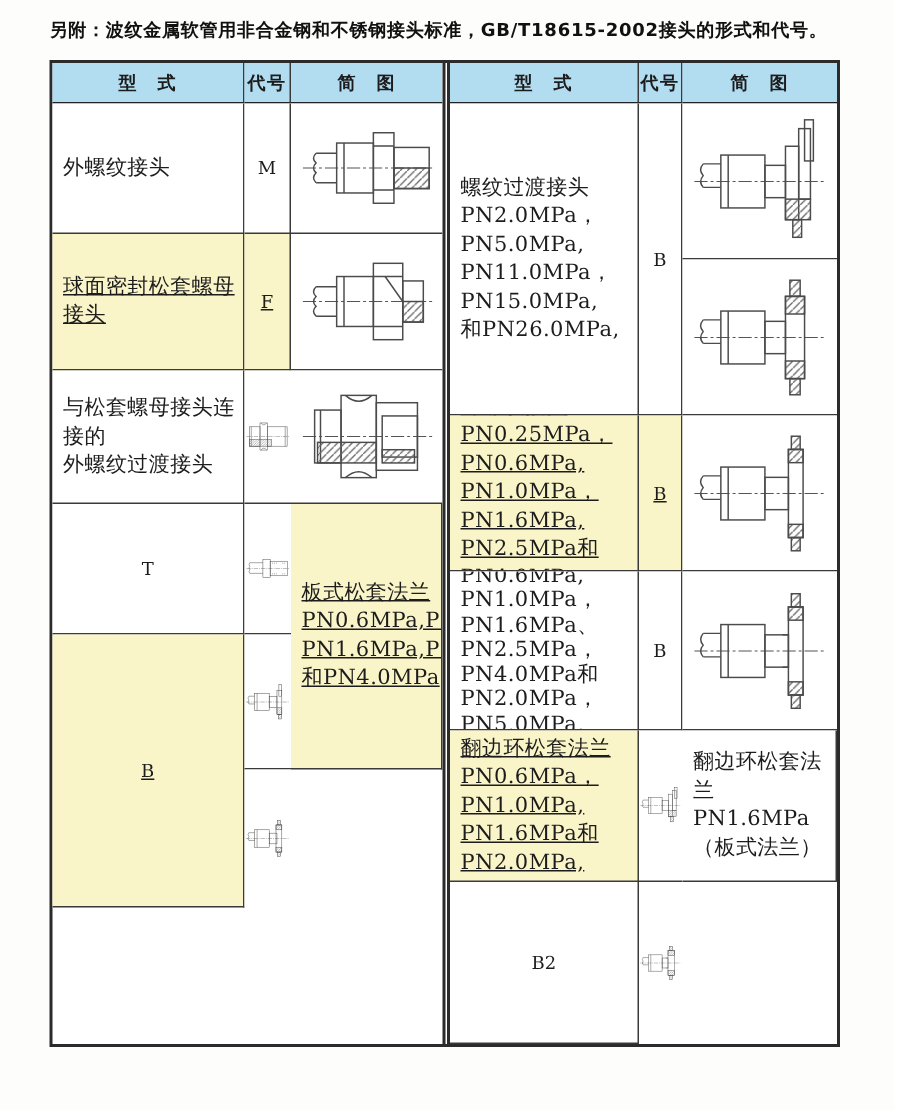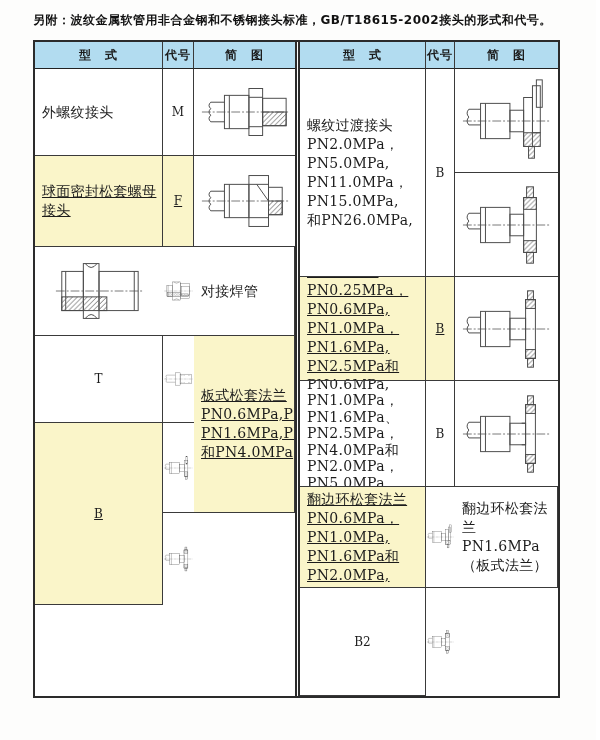--- a/index.html
+++ b/index.html
@@ -94,20 +94,24 @@
           <rect x="27" y="21" width="25" height="34"></rect>
             <line x1="32" y1="21" x2="32" y2="55"></line>
           <rect x="52" y="12" width="20" height="52"></rect>
             <path d="M52,21 H72 M52,55 H72"></path>
           <path d="M60,21 L72,38"></path>
           <rect x="72" y="24" width="14" height="28"></rect>
           <rect x="72" y="38" width="14" height="14" fill="url(#ht)"></rect>
         </svg>
       </div>
 
+      <div class="cell type-cell">
+          <span class="type-text">与松套螺母接头连接的
+外螺纹过渡接头</span>
+        </div>
       <div class="cell diag-cell last-col">
         <svg class="dg" width="94" height="76" viewBox="0 0 96 76">
           <line class="cl" x1="4" y1="38" x2="93" y2="38"></line>
           <rect x="10" y="18" width="22" height="40"></rect>
             <line x1="14" y1="18" x2="14" y2="58"></line>
           <rect x="32" y="10" width="16" height="56"></rect>
           <path d="M34,10 q6,8 12,0 M34,66 q6,-8 12,0"></path>
           <rect x="48" y="18" width="40" height="40"></rect>
             <line x1="84" y1="18" x2="84" y2="58"></line>
           <rect x="10" y="44" width="46" height="14" fill="url(#ht)"></rect>
@@ -121,23 +125,20 @@
             <line x1="16" y1="20" x2="16" y2="56"></line>
           <rect x="30" y="10" width="24" height="56"></rect>
           <path d="M33,10 q9,8 18,0 M33,66 q9,-8 18,0"></path>
           <rect x="54" y="15" width="28" height="46"></rect>
           <rect x="58" y="24" width="24" height="28"></rect>
           <rect x="14" y="42" width="40" height="14" fill="url(#ht)"></rect>
           <rect x="58" y="47" width="22" height="9" fill="url(#ht)"></rect>
         </svg>
       </div>
 
-      <div class="cell type-cell">
-          <span class="type-text">对接焊管</span>
-        </div>
       <div class="cell code-cell">
           <span>T</span>
         </div>
       <div class="cell diag-cell last-col">
         <svg class="dg" width="94" height="76" viewBox="0 0 96 76">
           <line class="cl" x1="4" y1="38" x2="93" y2="38"></line>
           <path d="M11,26 q-3.5,3.7 0,7.4 q-3.5,3.6 0,7.3 q-3.5,3.6 0,7.3"></path>
           <path d="M11,26 H38 M11,48 H38"></path>
           <rect x="38" y="19" width="15" height="38"></rect>
           <rect x="53" y="23" width="36" height="30"></rect>

